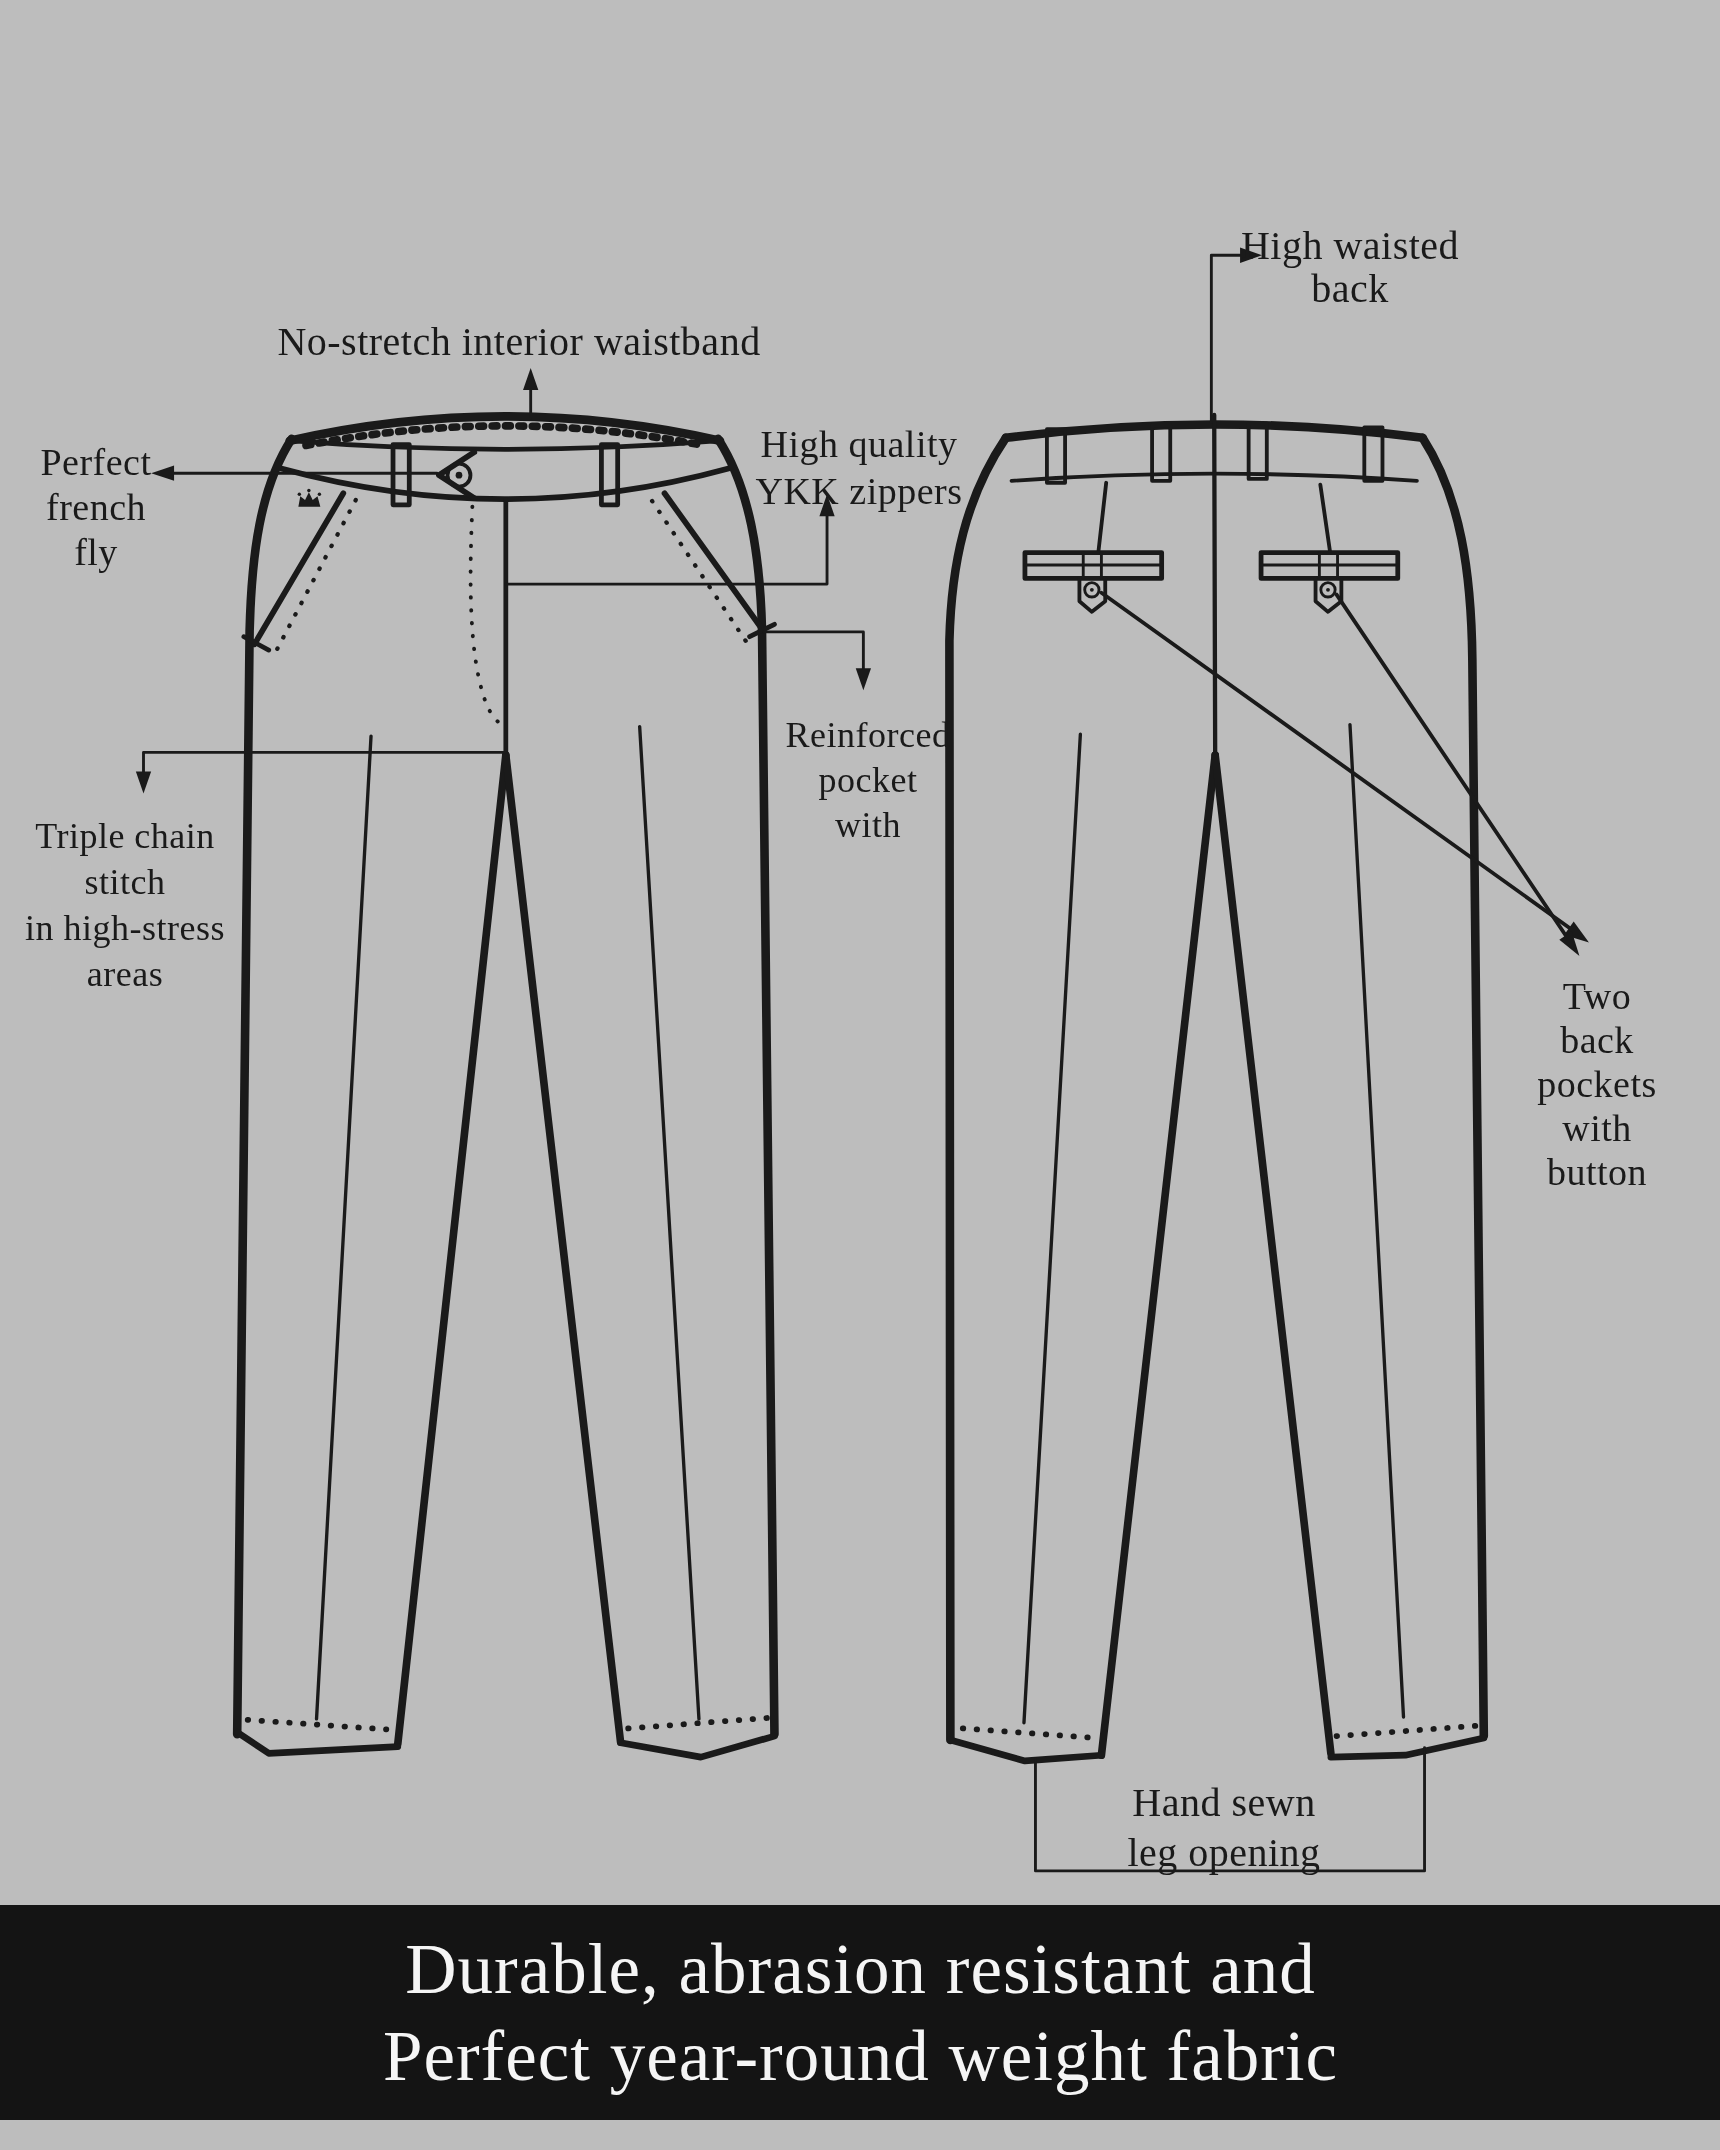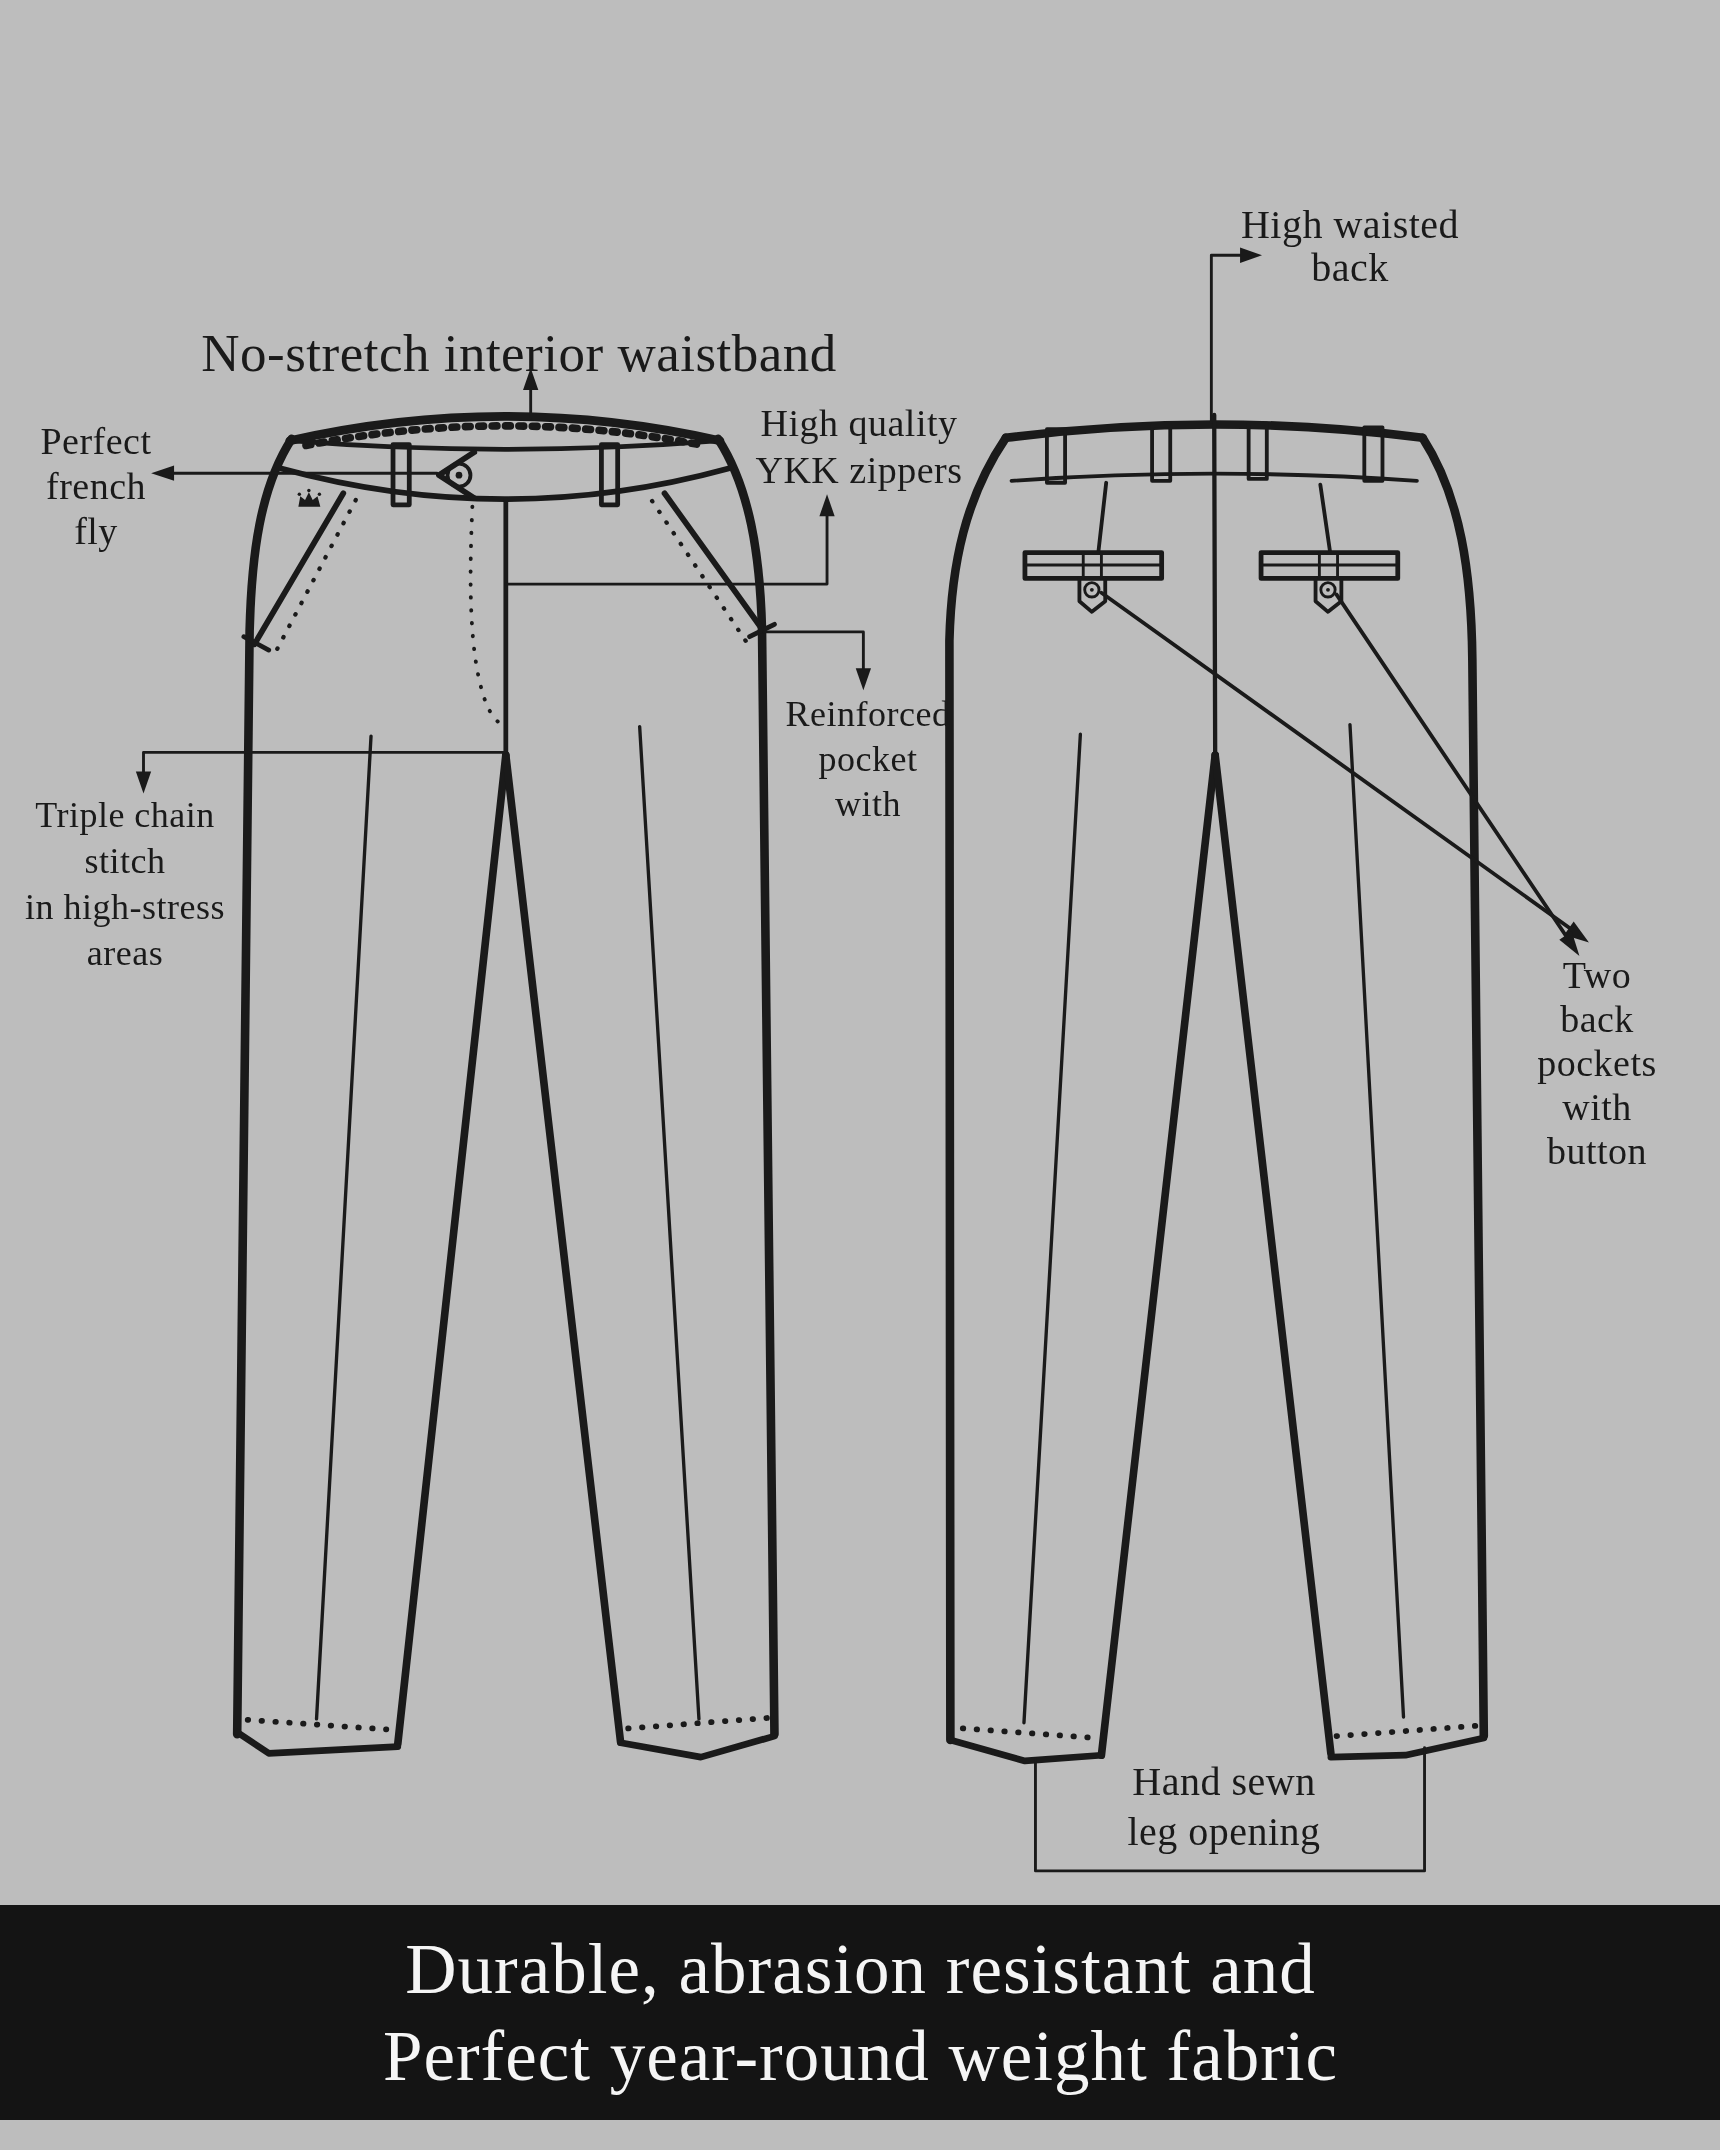--- a/index.html
+++ b/index.html
@@ -28,22 +28,23 @@
   .teeth{stroke-dasharray:5 9;}
   .fl{fill:var(--ink);stroke:none;}
   
   .callout{
     position:absolute;
     transform:translateX(-50%);
     white-space:pre-line;
     text-align:center;
     color:var(--ink);
     letter-spacing:0.5px;
-  }
-  .c-no-stretch   {left:519px; top:330px;  font-size:53px; line-height:46px;}
+    margin-top:21px;
+  }
+  .c-no-stretch   {left:519px; top:298px;  font-size:40px; line-height:46px;}
   .c-high-quality {left:859px; top:400px;  font-size:38px; line-height:47px;}
   .c-french-fly   {left:96px; top:419px;  font-size:38px; line-height:45px;}
   .c-reinforced   {left:868px; top:692px;  font-size:36px; line-height:45px;}
   .c-triple-chain {left:125px; top:792px;  font-size:36px; line-height:46px;}
   .c-high-waisted {left:1350px;top:203px;  font-size:40px; line-height:43px;}
   .c-two-back     {left:1597px;top:953px;  font-size:38px; line-height:44px;}
   .c-hand-sewn    {left:1224px;top:1757px; font-size:40px; line-height:50px;}
   
   .banner{
     position:absolute;left:0;top:1905px;width:1721px;height:215px;

